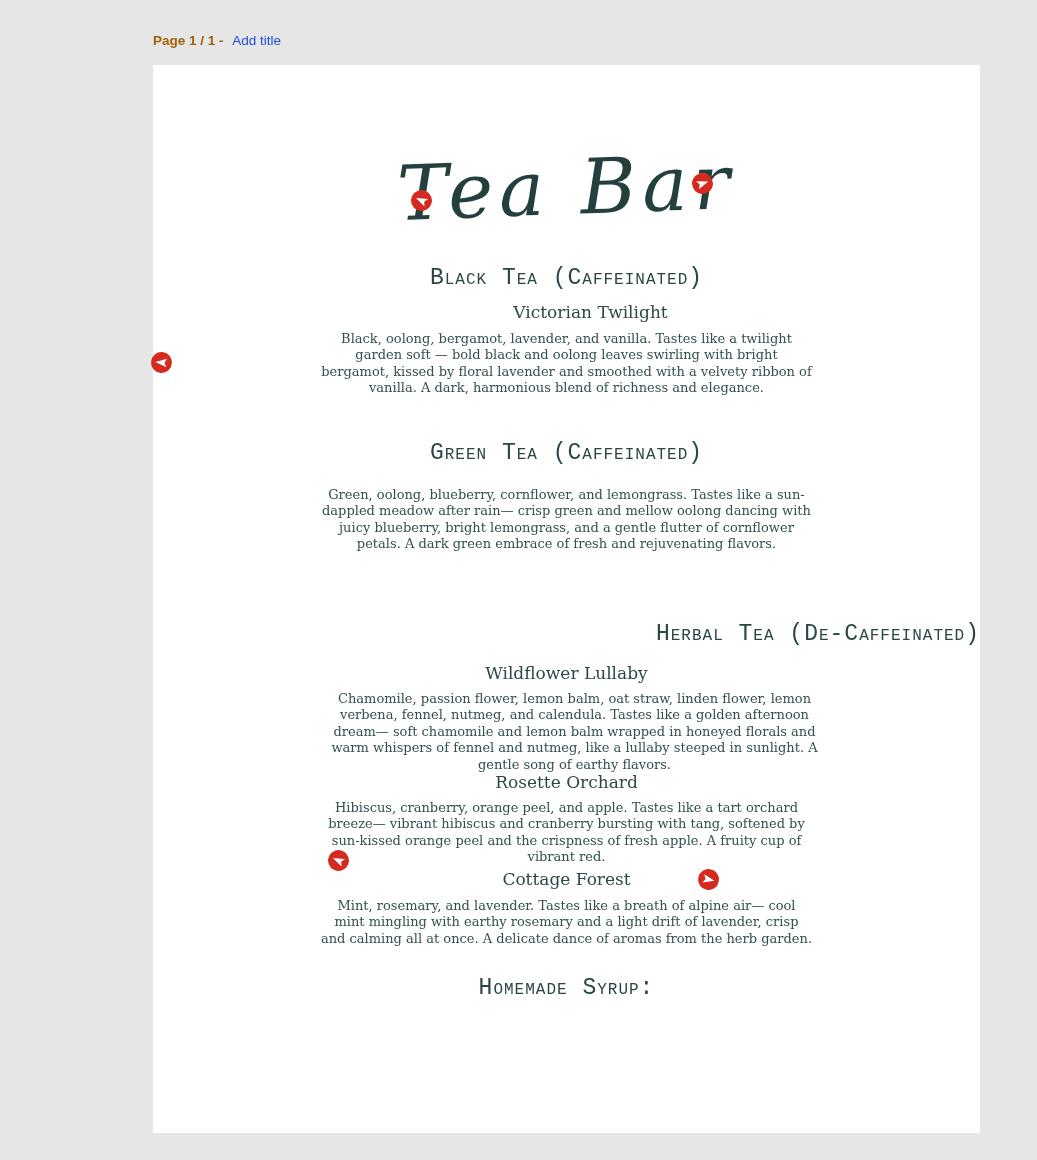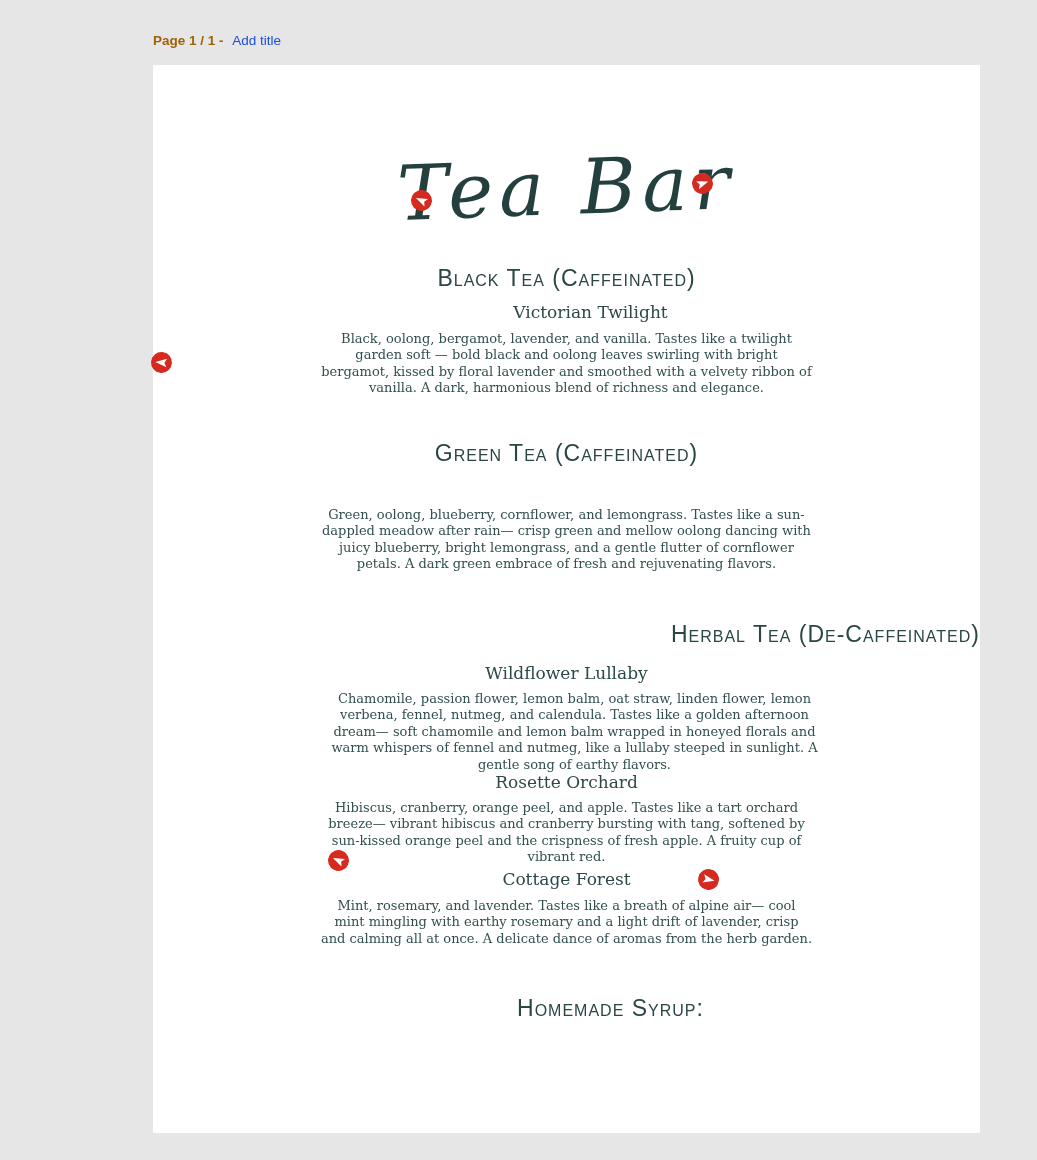--- a/index.html
+++ b/index.html
@@ -32,21 +32,21 @@
     font-style:italic;
     font-size:76px;
     letter-spacing:6px;
     color:#24403e;
     transform:rotate(-2deg);
   }
   
   .sec-heading{
     position:absolute;left:0;width:100%;
     text-align:center;
-    font-family:Liberation Sans, sans-serif;
+    font-family:Liberation Mono, monospace;
     font-variant:small-caps;
     font-size:23px;
     letter-spacing:1px;
     color:#2a4645;
   }
   .item-name{
     position:absolute;left:0;width:100%;
     text-align:center;
     font-family:"DejaVu Serif","Liberation Serif",serif;
     font-size:17px;
@@ -59,29 +59,29 @@
     font-family:"DejaVu Serif","Liberation Serif",serif;
     font-size:13px;line-height:16.4px;
     color:#31504f;
   }
   
   .h-black   {top:200px;}
   .n-victorian{top:237px;padding-left:24px;}
   .d-victorian{top:266px;}
   .h-green   {top:375px;}
   .n-spring  {top:414px;}
-  .d-spring  {top:442px;text-align:center;}
+  .d-spring  {top:422px;text-align:center;}
   .h-herbal  {top:556px;text-align:right;}
   .n-wildflower{top:598px;}
   .d-wildflower{top:626px;margin-left:8px;}
   .n-rosette {top:707px;}
   .d-rosette {top:735px;}
   .n-cottage {top:804px;}
   .d-cottage {top:833px;}
-  .h-syrup   {top:930px;padding-left:44px;}
+  .h-syrup   {top:910px;}
   .n-lavender{top:968px;}
   
   .marker{
     position:absolute;width:21px;height:21px;
     cursor:pointer;
   }
   .marker svg{width:100%;height:100%;display:block;}
   .m1{left:258px;top:125px;transform:rotate(205deg);}
   .m2{left:539px;top:108px;transform:rotate(-20deg);}
   .m3{left:-2px; top:287px;transform:rotate(185deg);}

